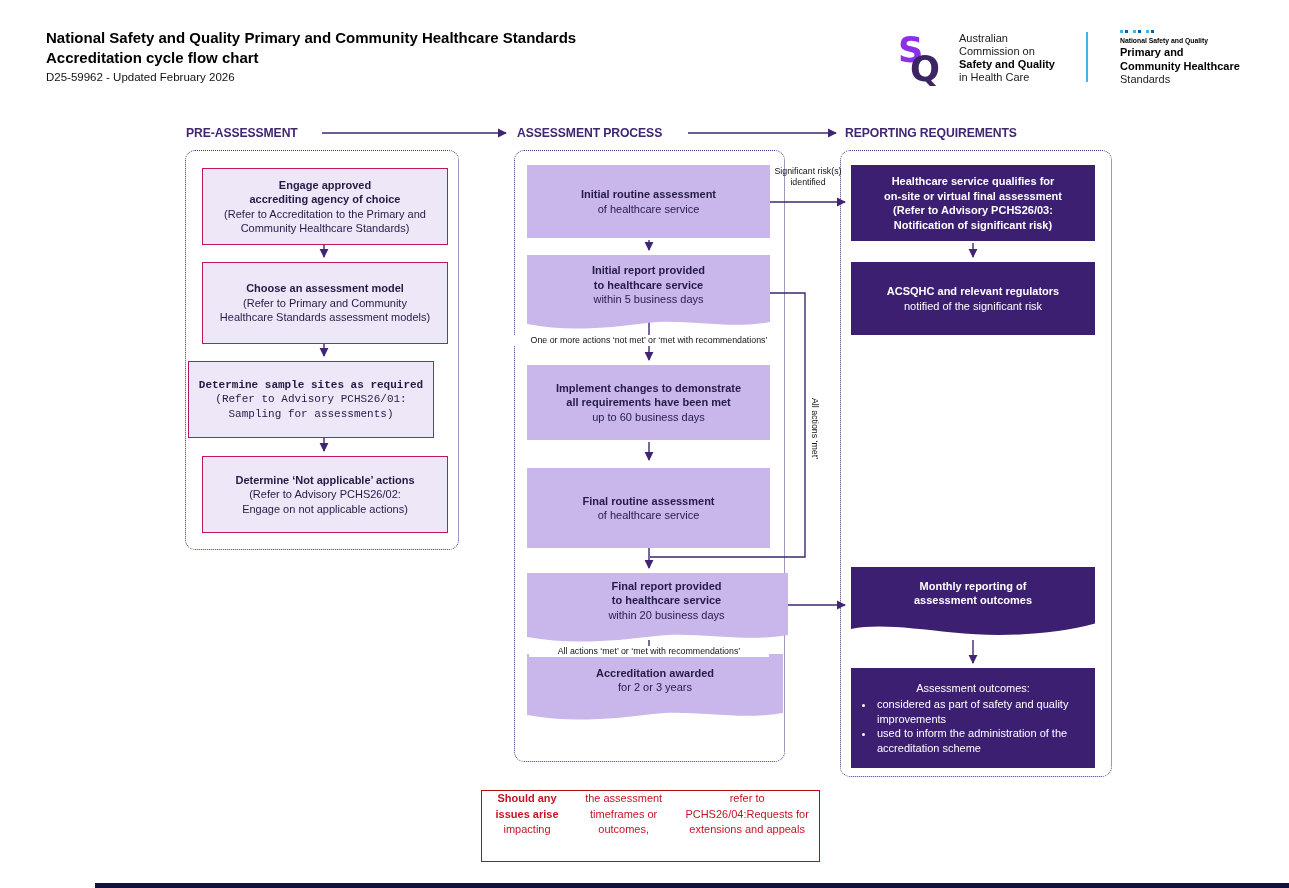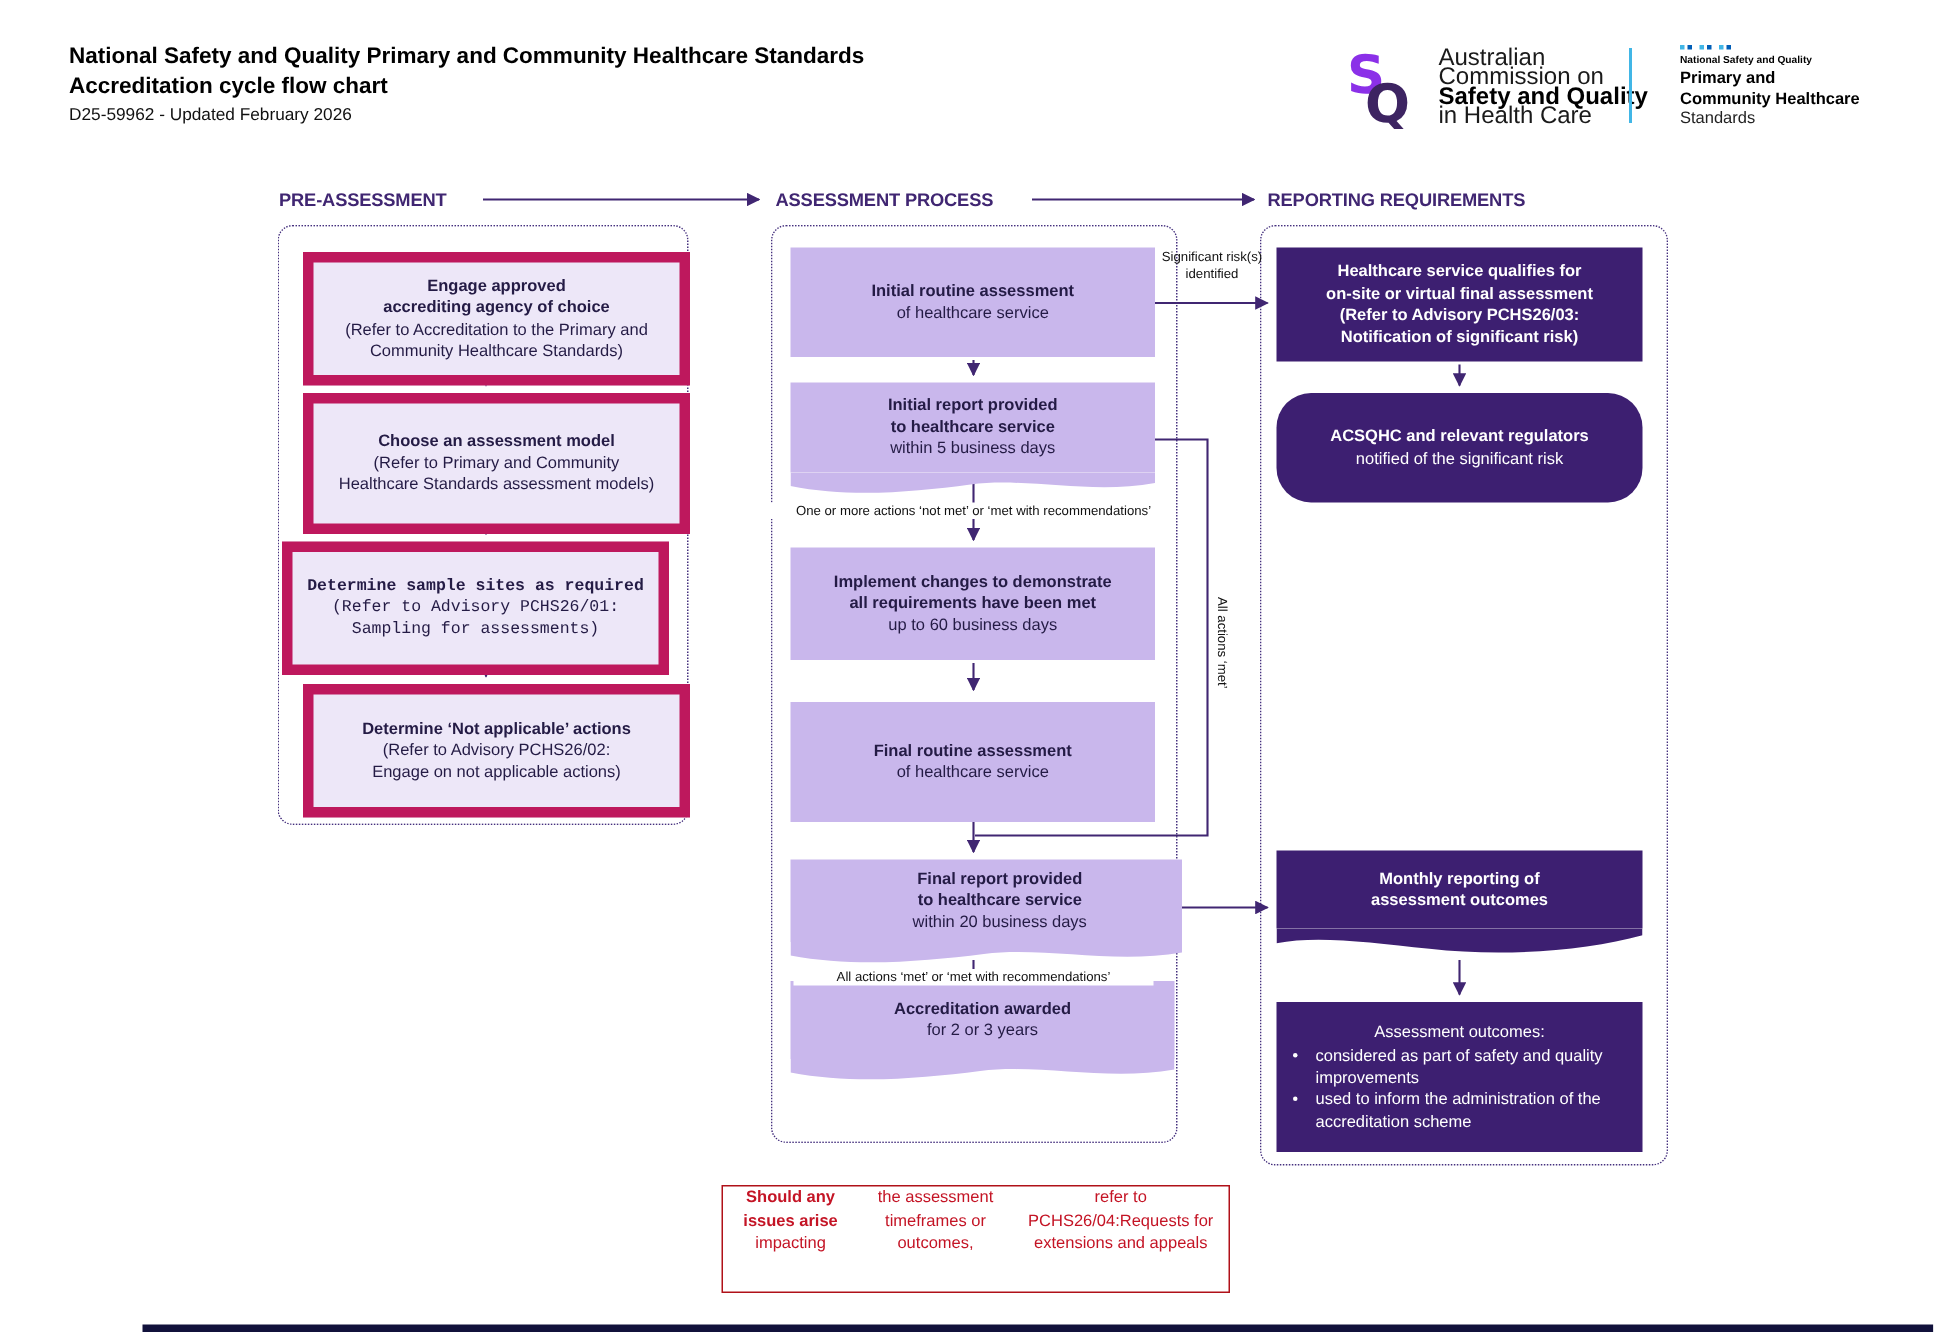--- a/index.html
+++ b/index.html
@@ -5,21 +5,21 @@
   html,body{margin:0;padding:0;background:#fff;}
   .page{position:relative;width:1289px;height:888px;background:#fff;overflow:hidden;
         font-family:"Liberation Sans","DejaVu Sans",sans-serif;}
 
   
   .titles{position:absolute;left:46px;top:28px;}
   .title-line{font-size:15px;font-weight:bold;color:#000;line-height:20px;}
   .doc-ref{font-size:11.5px;color:#111;margin-top:3px;}
 
   .acsqhc{position:absolute;left:897px;top:30px;display:flex;gap:10px;align-items:center;}
-  .acsqhc-text{font-size:16px;line-height:13px;color:#1a1a1a;}
+  .acsqhc-text{font-size:11px;line-height:13px;color:#1a1a1a;}
   .acsqhc-text .bold{font-weight:bold;color:#000;}
 
   .logo-divider{position:absolute;left:1086px;top:32px;width:2px;height:50px;background:#41B6E6;}
 
   .standards{position:absolute;left:1120px;top:30px;}
   .dots{display:flex;gap:2px;margin-bottom:4px;}
   .dots i{width:3px;height:3px;display:block;}
   .dots i:nth-child(2n){margin-right:3px;}
   .d1{background:#41B6E6;} .d2{background:#005EB8;}
   .standards .eyebrow{font-size:6.8px;color:#000;font-weight:bold;margin-bottom:2px;}
@@ -28,21 +28,21 @@
 
   
   .colhead{position:absolute;font-size:12.2px;font-weight:bold;color:#402672;letter-spacing:-0.1px;}
   .container{position:absolute;border:1px dotted #45307E;border-radius:10px;}
 
   svg.connectors{position:absolute;left:0;top:0;width:1289px;height:888px;pointer-events:none;}
 
   .box{position:absolute;display:flex;flex-direction:column;justify-content:center;
        text-align:center;font-size:11px;line-height:14.5px;color:#241B45;}
   .box .b{font-weight:bold;}
-  .pale{background:#EDE7F8;border:7px solid #be185d;}
+  .pale{background:#EDE7F8;border:1px solid #be185d;}
   .mid{background:#C9B7EC;}
   .dark{background:#3D1F71;color:#fff;}
   .wave{position:absolute;top:100%;left:0;width:100%;height:18px;display:block;}
 
   .small-label{position:absolute;font-size:8.8px;line-height:11px;color:#111;text-align:center;}
   .bg-white{background:#fff;}
   .vlabel{position:absolute;font-size:8.8px;color:#111;writing-mode:vertical-rl;}
 
   .outcomes-title{font-weight:normal;margin-bottom:2px;}
   .outcomes-list{margin:0;padding:0 8px 0 24px;text-align:left;}
@@ -187,21 +187,21 @@
         <path d="M0 0 H243 V7 C200 15 158 3 120 8 C82 13 40 17 0 9 Z" fill="#C9B7EC"></path>
       </svg>
   </div>
 
   <div class="box dark" style="left:851px;top:165px;width:244px;height:76px;">
     <span class="b">Healthcare service qualifies for</span>
     <span class="b">on-site or virtual final assessment</span>
     <span class="b">(Refer to Advisory PCHS26/03:</span>
     <span class="b">Notification of significant risk)</span>
   </div>
-  <div class="box dark" style="left:851px;top:262px;width:244px;height:73px;border-radius:23px;">
+  <div class="box dark" style="left:851px;top:262px;width:244px;height:73px;">
     <span class="b">ACSQHC and relevant regulators</span>
     <span>notified of the significant risk</span>
   </div>
   <div class="box dark" style="left:851px;top:567px;width:244px;height:52px;">
     <span class="b">Monthly reporting of</span>
     <span class="b">assessment outcomes</span>
     <svg class="wave" viewBox="0 0 244 20" preserveAspectRatio="none">
         <path d="M0 0 H244 V5 C205 17 150 21 102 15 C60 10 26 5 0 11 Z" fill="#3D1F71"></path>
       </svg>
   </div>

